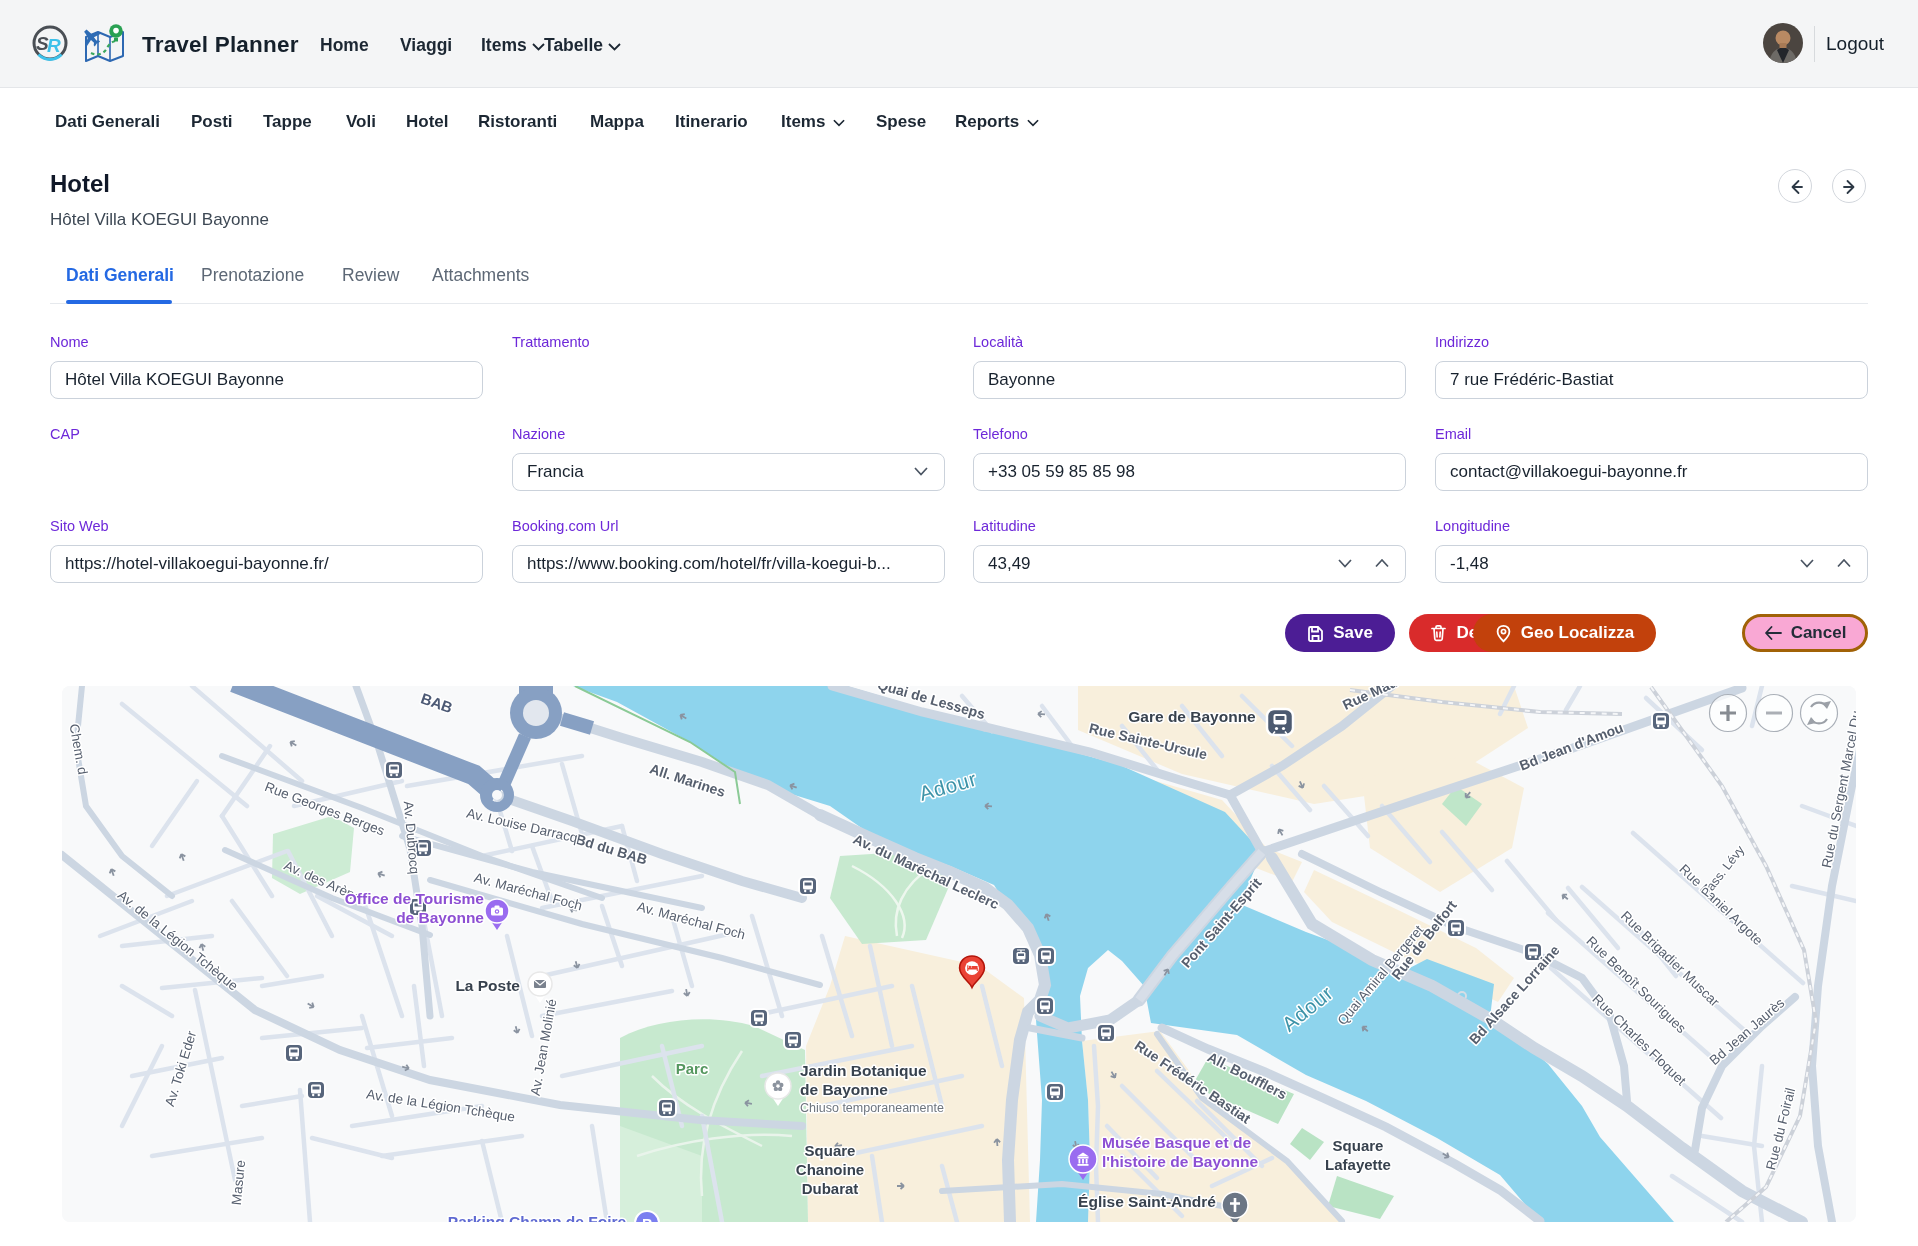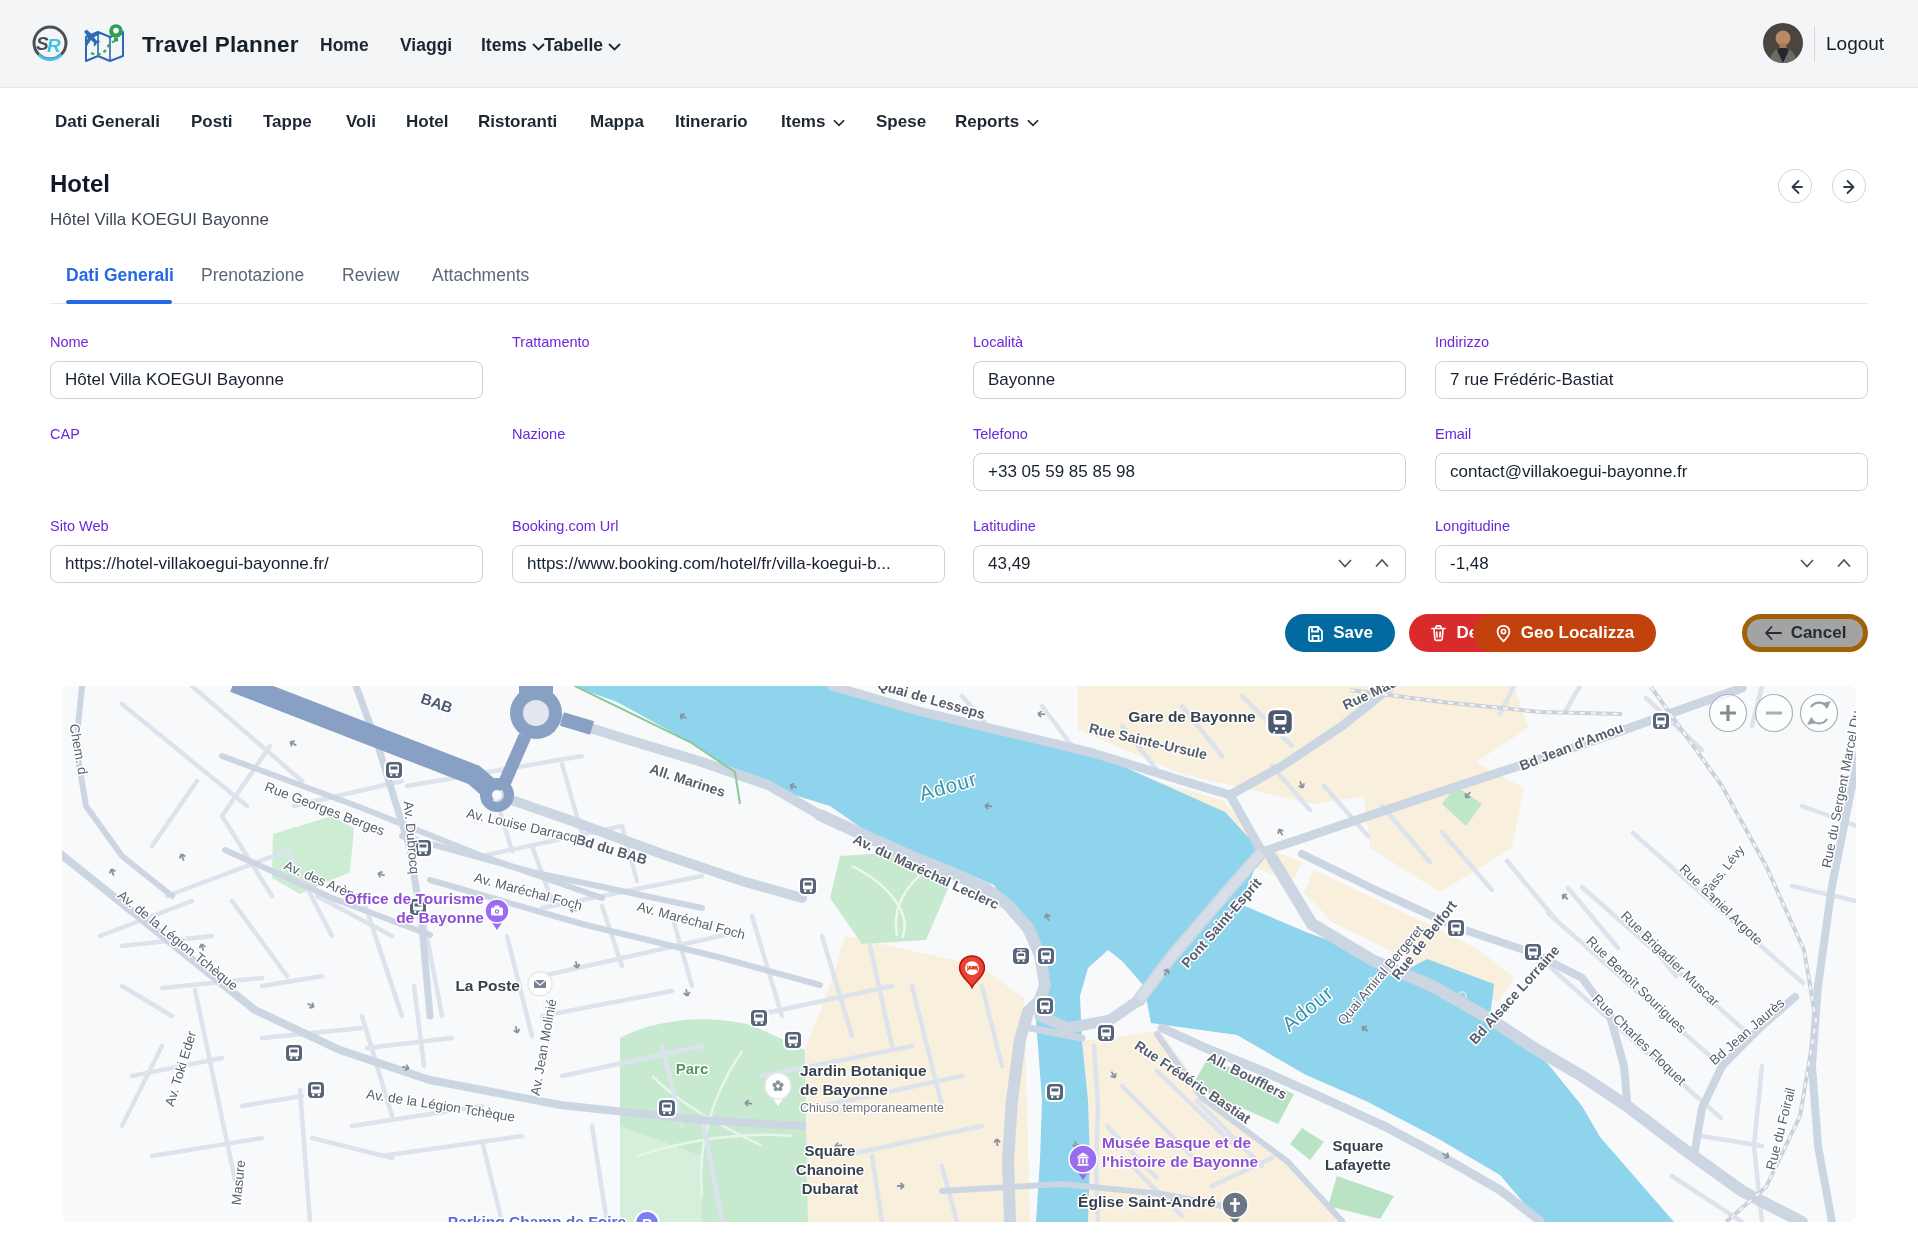--- a/index.html
+++ b/index.html
@@ -28,24 +28,24 @@
 .tabline{position:absolute;left:50px;top:303px;width:1818px;height:1px;background:#e6e9ed}
 .tabul{position:absolute;left:66px;top:300px;width:106px;height:4px;border-radius:3px;background:#2469e3}
 .fld{position:absolute;width:433px}
 .fld label{display:block;font-size:14.5px;color:#6d28d9;margin-bottom:11px}
 .inp{position:relative;width:433px;height:38px;border:1px solid #cbd2db;border-radius:8px;background:#fff;font-size:17px;color:#18222e;line-height:36px;padding:0 14px;white-space:nowrap;overflow:hidden}
 .c1{left:50px}.c2{left:512px}.c3{left:973px}.c4{left:1435px}
 .r1{top:334px}.r2{top:426px}.r3{top:518px}
 .chev{position:absolute;top:13px;right:16px}
 .chev2{position:absolute;top:13px;right:53px}
 .btn{position:absolute;top:614px;height:38px;border-radius:19px;font-size:17px;font-weight:700;color:#fff;display:flex;align-items:center;justify-content:center;gap:9px}
-.b-save{left:1285px;width:110px;background:#0369a1}
+.b-save{left:1285px;width:110px;background:#4c1d95}
 .b-del{left:1409px;width:120px;background:#d92b2b}
 .b-geo{left:1473px;width:183px;background:#c2410c}
-.b-cancel{left:1742px;width:126px;background:#a3a3a3;border:5px solid #a16207;color:#232d39}
+.b-cancel{left:1742px;width:126px;background:#f9a8d4;border:3px solid #a16207;color:#232d39}
 .mapwrap{position:absolute;left:62px;top:686px;width:1794px;height:536px;border-radius:8px;overflow:hidden;background:#f8f9fa}
 </style>
 </head>
 <body>
 <div class="topbar">
   <svg class="logo" width="38" height="38" viewBox="0 0 38 38">
     <circle cx="19" cy="19" r="16" fill="#f4f5f6" stroke="#4a4f55" stroke-width="3"></circle>
     <path d="M 7.5 30.5 A 16 16 0 0 0 30.5 30.5" fill="none" stroke="#3ec1ea" stroke-width="3"></path>
     <text x="5" y="25.5" font-size="19" font-weight="bold" fill="#4a4f55" font-style="italic">S</text>
     <text x="16" y="27.5" font-size="19" font-weight="bold" fill="#3ec1ea" font-style="italic">R</text>
@@ -137,20 +137,23 @@
 <div class="fld c4 r1">
     <label>Indirizzo</label>
     <div class="inp">7 rue Frédéric-Bastiat</div>
   </div>
 
 <div class="fld c1 r2">
     <label>CAP</label>
   </div>
 <div class="fld c2 r2">
     <label>Nazione</label>
+    <div class="inp">Francia<svg class="chev" width="14" height="9" viewBox="0 0 14 9">
+        <path d="M1 1 L7 7.5 L13 1" stroke="#4b5563" stroke-width="1.7" fill="none"></path>
+      </svg></div>
   </div>
 <div class="fld c3 r2">
     <label>Telefono</label>
     <div class="inp">+33 05 59 85 85 98</div>
   </div>
 <div class="fld c4 r2">
     <label>Email</label>
     <div class="inp">contact@villakoegui-bayonne.fr</div>
   </div>
 

